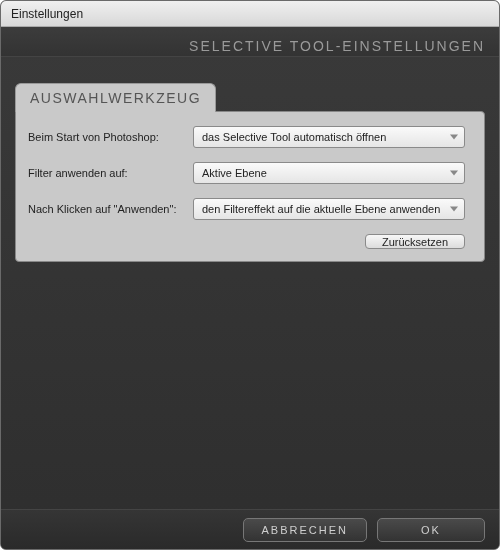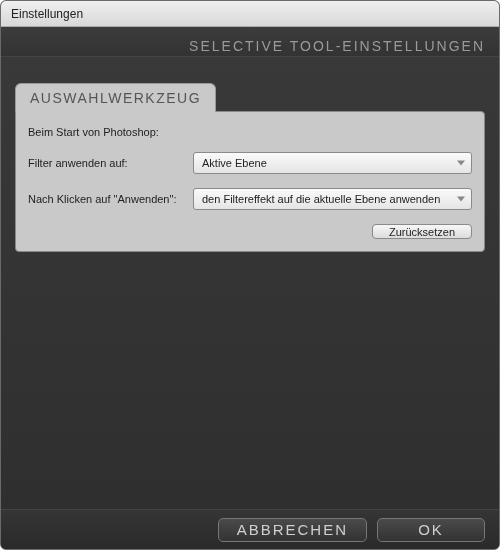--- a/index.html
+++ b/index.html
@@ -45,21 +45,21 @@
     border-radius: 6px 6px 0 0;
     display: inline-block;
     border: 1px solid #999;
     border-bottom: none;
     z-index: 2;
   }
   .panel {
     background: #c9c9c9;
     border: 1px solid #888;
     border-radius: 0 4px 4px 4px;
-    padding: 14px 12px 12px 12px;
+    padding: 14px 19px 12px 12px;
     margin-top: -1px;
     position: relative;
     z-index: 1;
   }
   .row {
     display: flex; align-items: center;
     margin-bottom: 14px;
     gap: 10px;
   }
   .row:last-of-type { margin-bottom: 16px; }
@@ -113,21 +113,21 @@
     border-top: 1px solid #444;
   }
   .btn-dark {
     height: 24px;
     min-width: 108px;
     padding: 0 18px;
     background: linear-gradient(#4a4a4a,#333);
     border: 1px solid #777;
     border-radius: 5px;
     color: #cfcfcf;
-    font-size: 15px;
+    font-size: 11px;
     letter-spacing: 2px;
     cursor: pointer;
   }
 </style>
 </head>
 <body>
 
 <div class="window">
 
   <div class="titlebar">
@@ -140,20 +140,23 @@
 
   <div class="content">
     <div class="tab">
       <span>AUSWAHLWERKZEUG</span>
     </div>
 
     <div class="panel">
 
       <div class="row">
         <span class="label">Beim Start von Photoshop:</span>
+        <div class="select">
+          <span>das Selective Tool automatisch öffnen</span>
+        </div>
       </div>
 
       <div class="row">
         <span class="label">Filter anwenden auf:</span>
         <div class="select">
           <span>Aktive Ebene</span>
         </div>
       </div>
 
       <div class="row">

